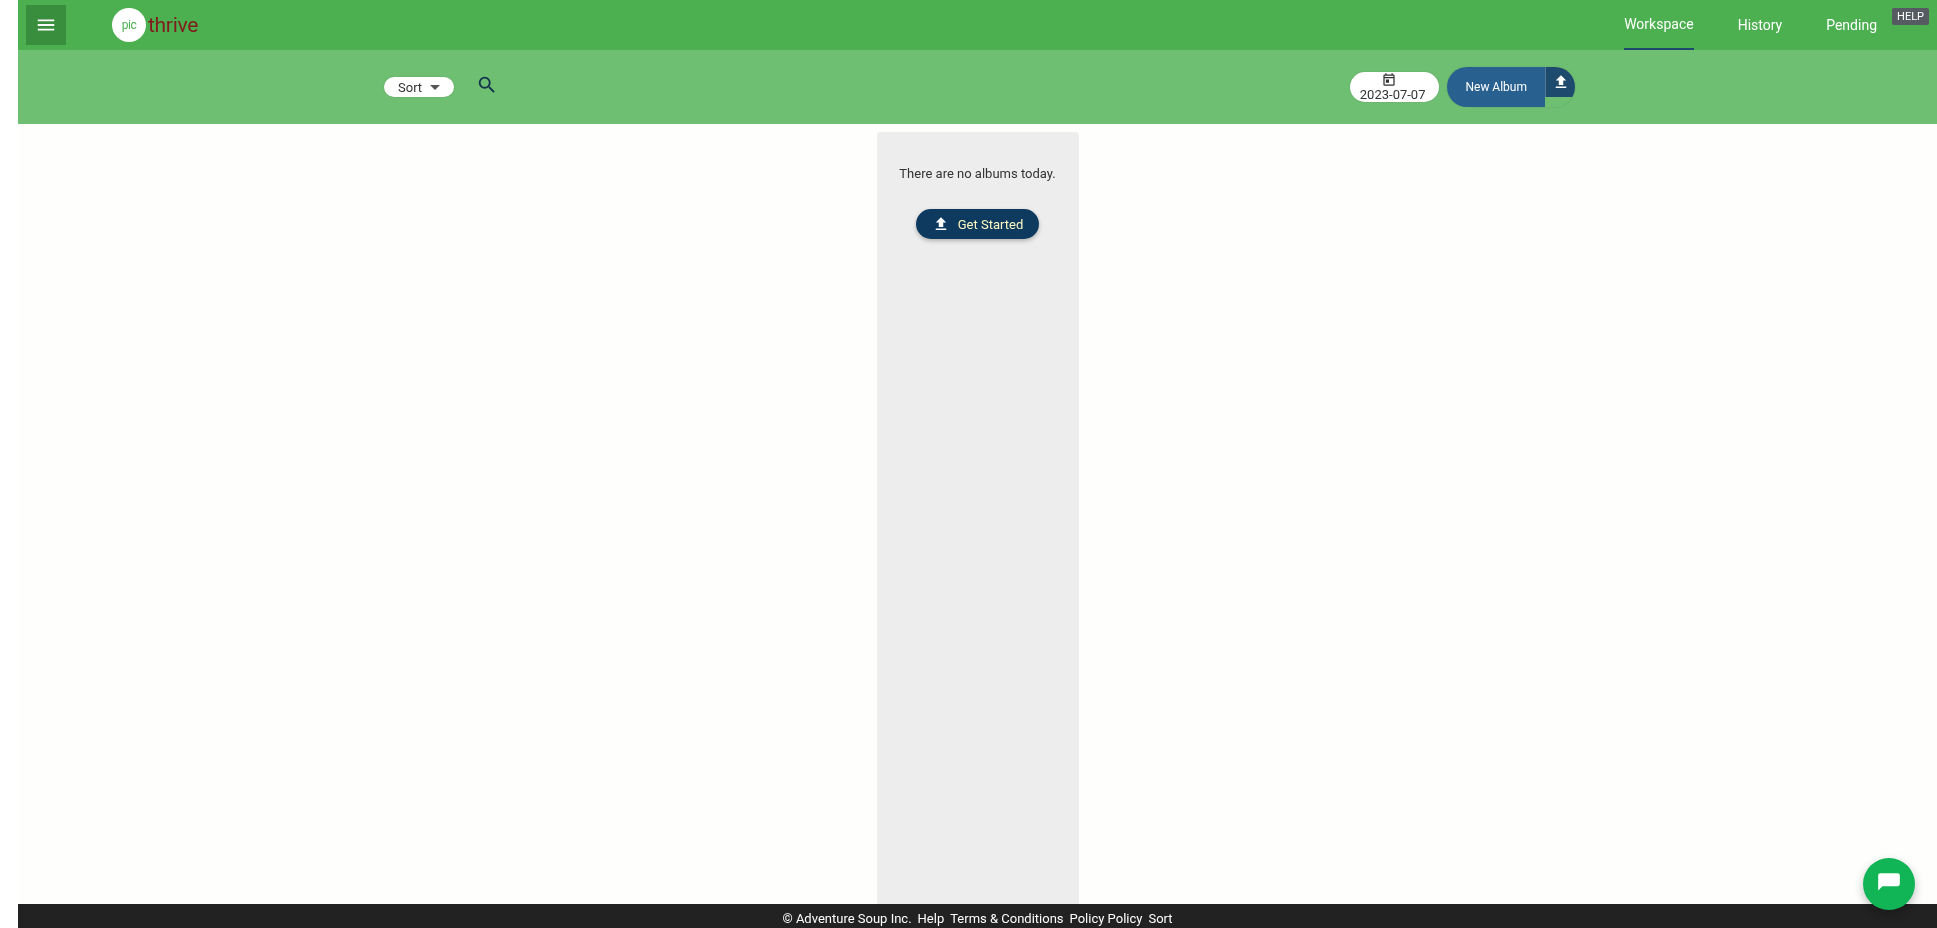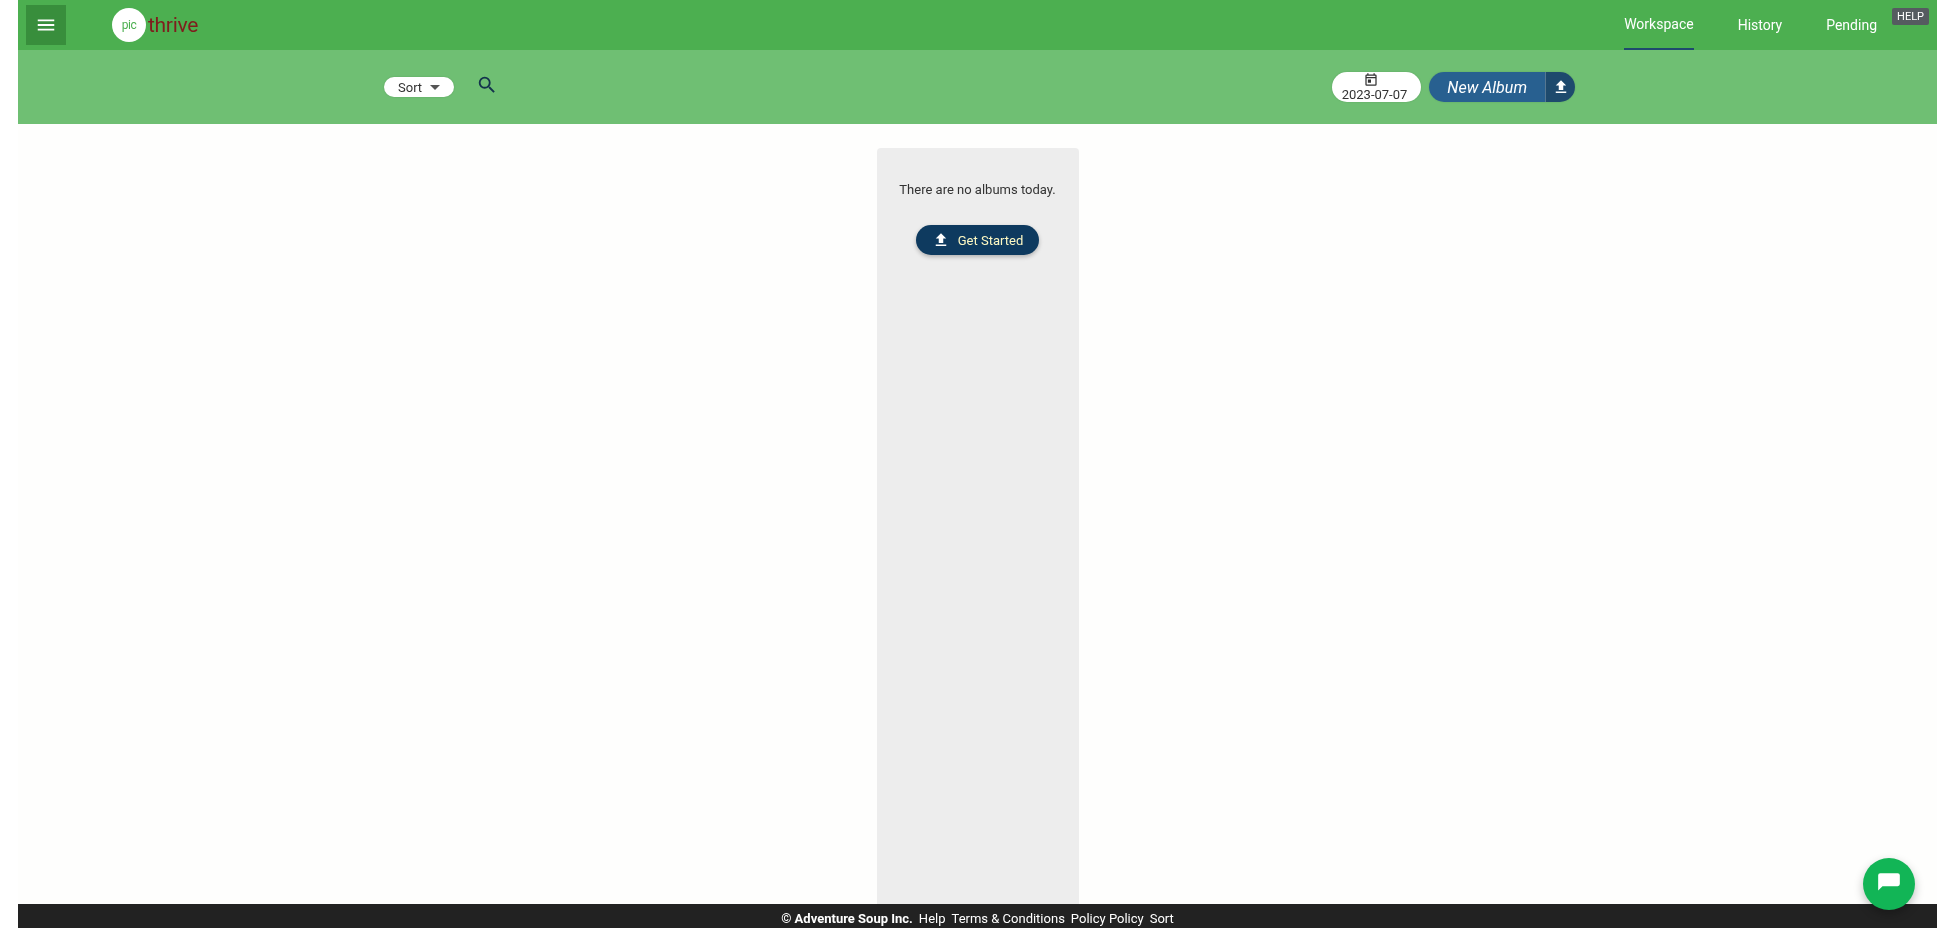--- a/index.html
+++ b/index.html
@@ -171,46 +171,45 @@
   .new-album-grp {
     display: flex;
     margin-left: 8px;
     border-radius: 999px;
     overflow: hidden;
     box-shadow: 0 0 2px rgba(0,0,0,.15);
   }
   .new-album-btn {
     background: #286090;
     color: #fff;
-    height: 30px;
+    height: 40px;
     display: flex;
     align-items: center;
     padding: 0 18px;
-    font-size: 16px;
-    cursor: pointer;
-    font-style: italic;
+    font-size: 12px;
+    cursor: pointer;
   }
   .upload-btn {
     background: #1e4a6d;
     color: #fff;
     height: 30px;
     width: 30px;
     display: flex;
     align-items: center;
     justify-content: center;
     cursor: pointer;
     border-left: 1px solid rgba(255,255,255,.25);
   }
   .upload-btn svg { fill: #fff; }
   
   .main {
     flex: 1;
     display: flex;
     justify-content: center;
-    padding-top: 24px;
+    padding-top: 8px;
     background: #fefefd;
   }
   .empty-card {
     width: 202px;
     background: #ededed;
     border-radius: 4px;
     padding: 34px 16px 34px;
     text-align: center;
   }
   .empty-text {
@@ -240,21 +239,21 @@
     background: #222222;
     color: #fff;
     font-size: 13px;
     display: flex;
     justify-content: center;
     align-items: flex-start;
     padding: 7px 0 0;
     height: 24px;
     overflow: hidden;
   }
-  .footer .copy { font-weight: bold; }
+  .footer .copy { font-weight: normal; }
   .footer a { color: #fff; text-decoration: none; margin-left: 6px; cursor: pointer; font-weight: 400; }
   
   .chat-fab {
     position: absolute;
     right: 22px;
     bottom: 18px;
     width: 52px;
     height: 52px;
     border-radius: 50%;
     background: #12b556;

